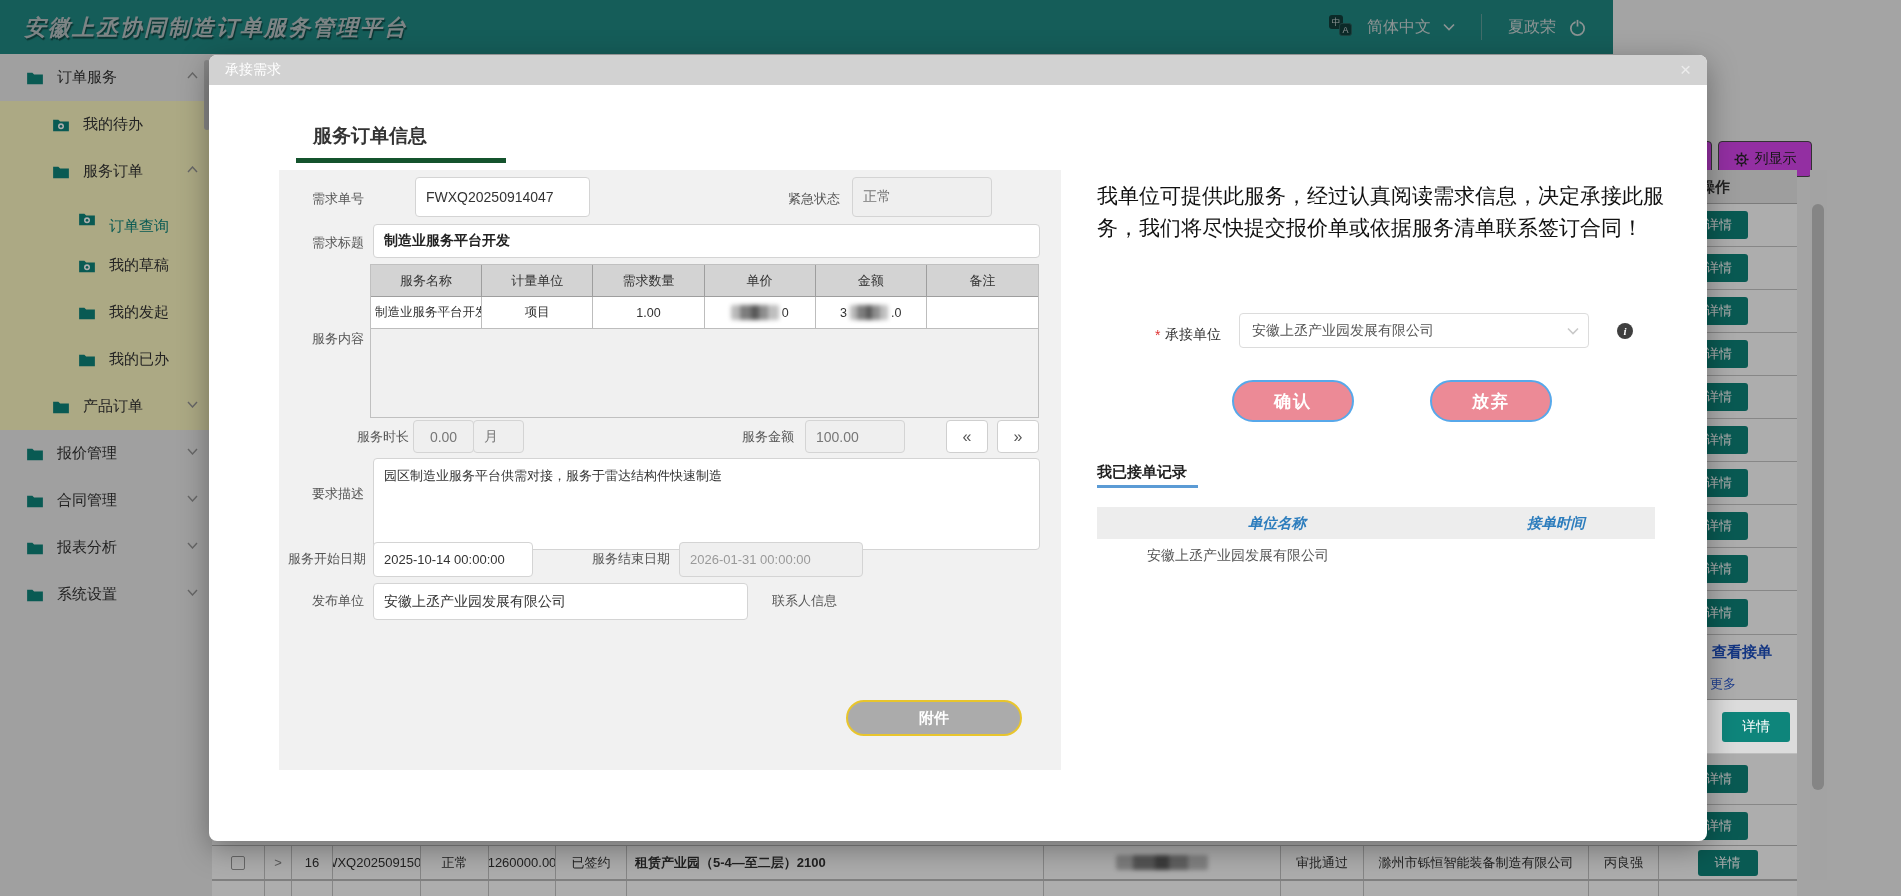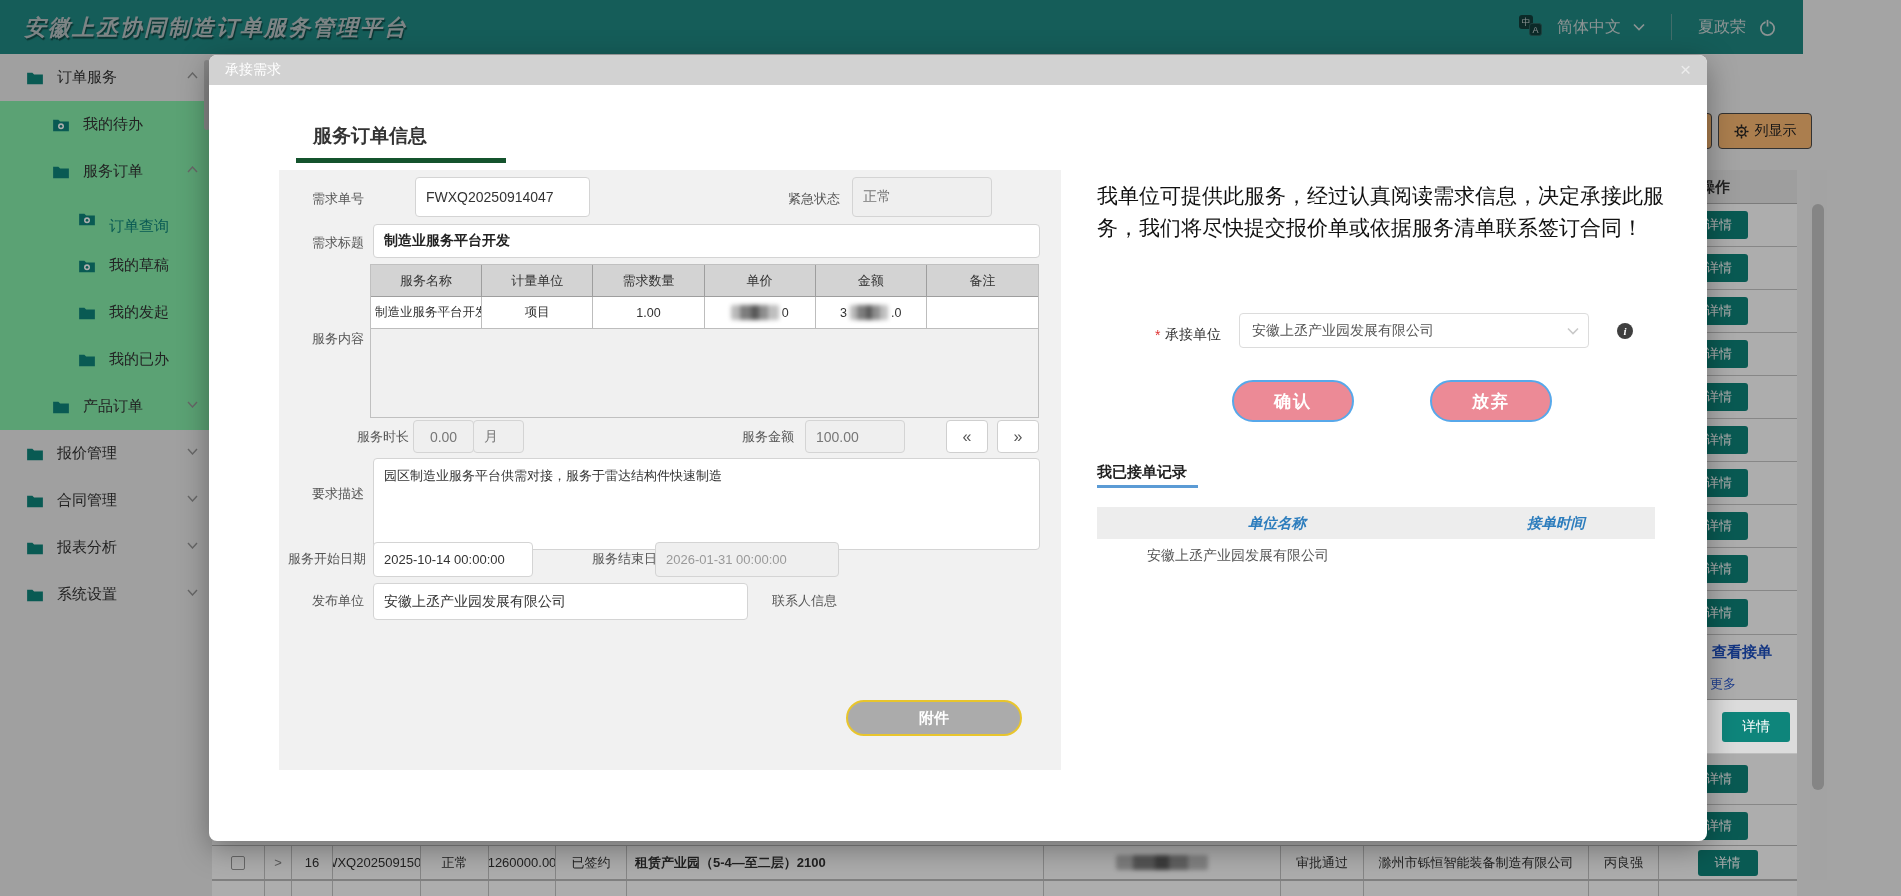--- a/index.html
+++ b/index.html
@@ -1,43 +1,43 @@
 <!DOCTYPE html>
 <html><head>
 <meta charset="utf-8">
 <style>
   * { margin:0; padding:0; box-sizing:border-box; }
   html,body { width:1901px; height:896px; overflow:hidden; }
   body { font-family:"Liberation Sans","DejaVu Sans",sans-serif; background:#f2f2f2; position:relative; }
   .abs { position:absolute; }
 
   
-  .app-header { position:absolute; left:0; top:0; width:1803px; height:54px; background:#1f8a84; z-index:1; }
+  .app-header { position:absolute; left:0; top:0; width:1613px; height:54px; background:#1f8a84; z-index:1; }
   .app-title { position:absolute; left:24px; top:13px; font-size:22px; font-weight:bold; font-style:italic; letter-spacing:2px; color:#b9c3c5; text-shadow:1px 2px 1px rgba(0,0,0,0.45); }
   .hdr-right { position:absolute; right:26px; top:0; height:54px; display:flex; align-items:center; gap:12px; color:#cfd9d9; font-size:16px; }
   .hdr-divider { width:1px; height:26px; background:#8fb0ae; opacity:.6; margin:0 14px; }
   .lang-badge { position:relative; width:26px; height:24px; }
   .lang-badge .b1,.lang-badge .b2 { position:absolute; border-radius:3px; background:#123e3c; color:#cfd9d9; font-size:9px; display:flex; align-items:center; justify-content:center; }
   .lang-badge .b1 { left:0; top:0; width:14px; height:14px; }
   .lang-badge .b2 { left:10px; top:8px; width:13px; height:13px; border:1px solid #2c615e; }
 
   
   .sidebar { position:absolute; left:0; top:54px; width:212px; height:842px; background:#ececec; z-index:1; }
   .side-item { position:relative; height:47px; display:flex; align-items:center; font-size:15px; color:#333; cursor:pointer; }
-  .side-item.white { background:#86efac; }
+  .side-item.white { background:#fef9c3; }
   .side-item.active .lbl { color:#0e857b;margin-top:15px; }
   .side-item .lbl { margin-left:13px; }
   .side-item .chev { position:absolute; right:14px; top:18px; }
   .lv0 { padding-left:26px; } .lv1 { padding-left:52px; } .lv2 { padding-left:78px; }
   .side-scroll { position:absolute; right:2px; top:6px; width:6px; height:70px; border-radius:3px; background:#c9c9c9; }
 
   
   .main-bg { position:absolute; left:212px; top:54px; width:1689px; height:842px; background:#f2f2f2; z-index:1; }
   .table-bg { position:absolute; left:212px; top:170px; width:1585px; height:726px; background:#fff; z-index:1; }
-  .btn-outline { background:#fdba74; border:1px solid #4a4a4a; border-radius:4px; display:flex; align-items:center; justify-content:center; gap:6px; font-size:14px; color:#222; }
+  .btn-outline { background:#d946ef; border:1px solid #4a4a4a; border-radius:4px; display:flex; align-items:center; justify-content:center; gap:6px; font-size:14px; color:#222;margin-top:28px; }
   .ops-header { position:absolute; left:1410px; top:170px; width:387px; height:34px; background:#e9e9e9; border-bottom:1px solid #b5b5b5; z-index:1; font-size:15px; color:#333; font-weight:bold; }
   .ops-row { position:absolute; left:1410px; width:387px; background:#fff; border-bottom:1px solid #c8c8c8; z-index:1; }
   .btn-teal { background:#0e857b; color:#fff; border:none; border-radius:3px; font-size:13px; display:flex; align-items:center; justify-content:center; cursor:pointer; }
   .link-strong { color:#1d4fc0; font-weight:bold; font-size:15px; cursor:pointer; }
   .link-more { color:#2d5bd0; font-size:13px; cursor:pointer; }
   .scroll-track { position:absolute; left:1810px; top:170px; width:17px; height:710px; background:#f0f0f0; z-index:1; }
   .scroll-thumb { position:absolute; left:2px; top:34px; width:12px; height:586px; border-radius:6px; background:#c4c4c4; }
 
   .brow { position:absolute; left:212px; width:1585px; display:flex; background:#fff; border-top:1px solid #bdbdbd; border-bottom:1px solid #bdbdbd; z-index:1; font-size:13px; color:#333; }
   .brow .c { border-right:1px solid #c6c6c6; display:flex; align-items:center; justify-content:center; overflow:hidden; white-space:nowrap; }
@@ -396,21 +396,21 @@
     <div class="ibox dis" style="left:526px;top:250px;width:100px;height:33px;">100.00</div>
     <button class="pgbtn" style="left:667px;top:250px;">«</button>
     <button class="pgbtn" style="left:718px;top:250px;">»</button>
 
     <div class="flabel" style="left:0;width:85px;top:315px;">要求描述</div>
     <div class="ibox" style="left:94px;top:288px;width:667px;height:92px;align-items:flex-start;padding:8px 10px;font-size:13px;">园区制造业服务平台供需对接，服务于雷达结构件快速制造</div>
 
     <div class="flabel" style="left:0;width:87px;top:380px;">服务开始日期</div>
     <div class="ibox" style="left:94px;top:372px;width:160px;height:35px;font-size:13px;">2025-10-14 00:00:00</div>
     <div class="flabel" style="left:304px;width:87px;top:380px;">服务结束日期</div>
-    <div class="ibox dis" style="left:376px;top:372px;width:184px;height:35px;font-size:13px;color:#999;">2026-01-31 00:00:00</div>
+    <div class="ibox dis" style="left:400px;top:372px;width:184px;height:35px;font-size:13px;color:#999;">2026-01-31 00:00:00</div>
 
     <div class="flabel" style="left:0;width:85px;top:422px;">发布单位</div>
     <div class="ibox" style="left:94px;top:413px;width:375px;height:37px;">安徽上丞产业园发展有限公司</div>
     <div class="flabel" style="left:473px;width:85px;top:422px;">联系人信息</div>
 
     <button class="attach-btn">附件</button>
   </div>
 
   <div class="notice">我单位可提供此服务，经过认真阅读需求信息，决定承接此服务，我们将尽快提交报价单或依据服务清单联系签订合同！</div>
 

